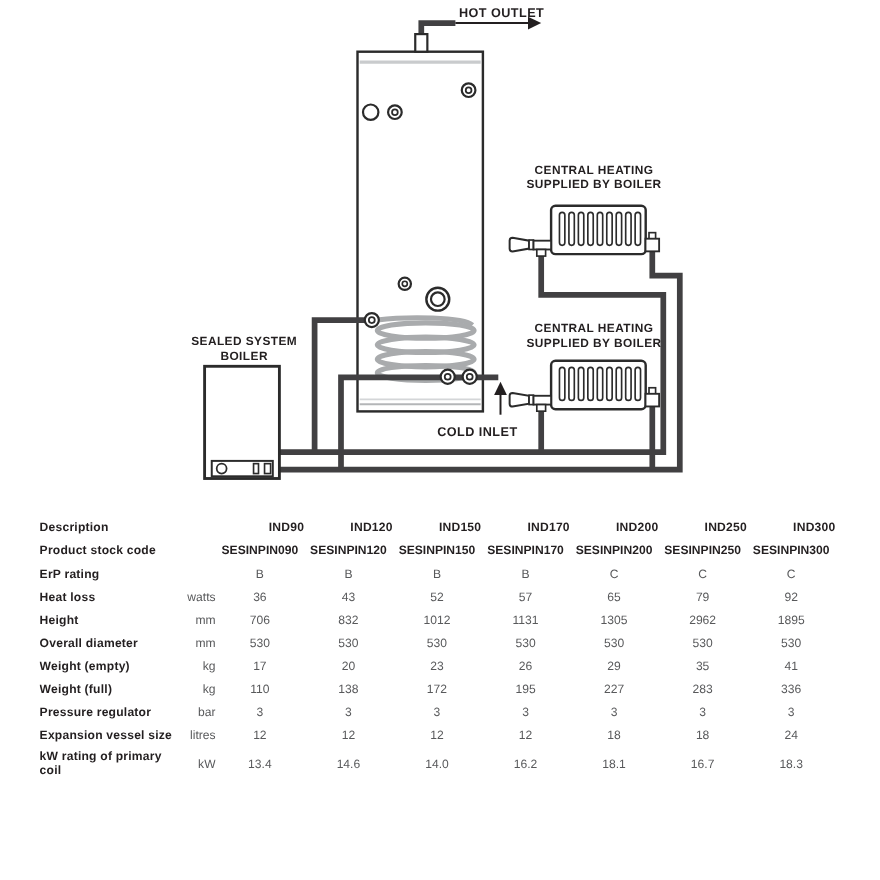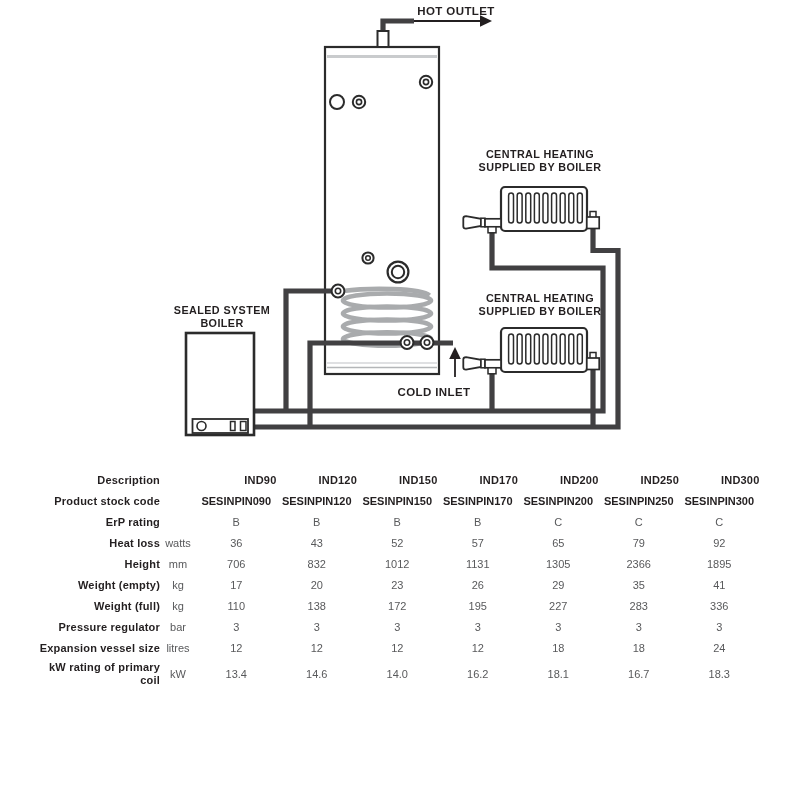--- a/index.html
+++ b/index.html
@@ -13,22 +13,22 @@
   .coil path, .coil ellipse { fill:none; stroke:#a9abad; stroke-width:4.6; }
   .arrowline { stroke:#231f20; stroke-width:1.8; }
   .arrowhead { fill:#231f20; stroke:none; }
   .dlabel { font-family:"Liberation Sans", sans-serif; font-size:11.5px; font-weight:bold;
             fill:#231f20; text-anchor:middle; letter-spacing:0.4px; }
   .dlabel.sm { font-size:10.8px; }
 
   
   .spec-table { position:absolute; left:36px; top:469px; border-collapse:collapse; table-layout:fixed; }
   .spec-table th, .spec-table td { padding:0; height:21px; font-size:11px; vertical-align:middle; overflow:hidden; }
-  .spec-table .lbl  { text-align:right;  font-weight:bold; color:#231f20; letter-spacing:0.2px; }
-  .spec-table .unit { text-align:center; color:#58595b; font-weight:normal; }
+  .spec-table .lbl  { text-align:left;  font-weight:bold; color:#231f20; letter-spacing:0.2px; }
+  .spec-table .unit { text-align:right; color:#58595b; font-weight:normal; }
   .spec-table .val  { text-align:center; color:#58595b; font-weight:normal; }
   .spec-table thead th.model { text-align:right; font-weight:bold; color:#231f20; letter-spacing:0.2px; }
   .spec-table tbody tr.stock .val { font-weight:bold; color:#231f20; font-size:11px; letter-spacing:0; }
   .spec-table tbody tr.tall td { height:31px; }
   .spec-table tbody tr.tall .lbl { line-height:13px; }
 </style>
 </head>
 <body>
 
 <div class="canvas">
@@ -205,24 +205,35 @@
 
 
     <tr>
       <td class="lbl">Height</td>
       <td class="unit">mm</td>
       <td class="val">706</td>
       <td class="val">832</td>
       <td class="val">1012</td>
       <td class="val">1131</td>
       <td class="val">1305</td>
-      <td class="val">2366</td>
+      <td class="val">2962</td>
       <td class="val">1895</td>
     </tr>
 
+    <tr>
+      <td class="lbl">Overall diameter</td>
+      <td class="unit">mm</td>
+      <td class="val">530</td>
+      <td class="val">530</td>
+      <td class="val">530</td>
+      <td class="val">530</td>
+      <td class="val">530</td>
+      <td class="val">530</td>
+      <td class="val">530</td>
+    </tr>
 
     <tr>
       <td class="lbl">Weight (empty)</td>
       <td class="unit">kg</td>
       <td class="val">17</td>
       <td class="val">20</td>
       <td class="val">23</td>
       <td class="val">26</td>
       <td class="val">29</td>
       <td class="val">35</td>

